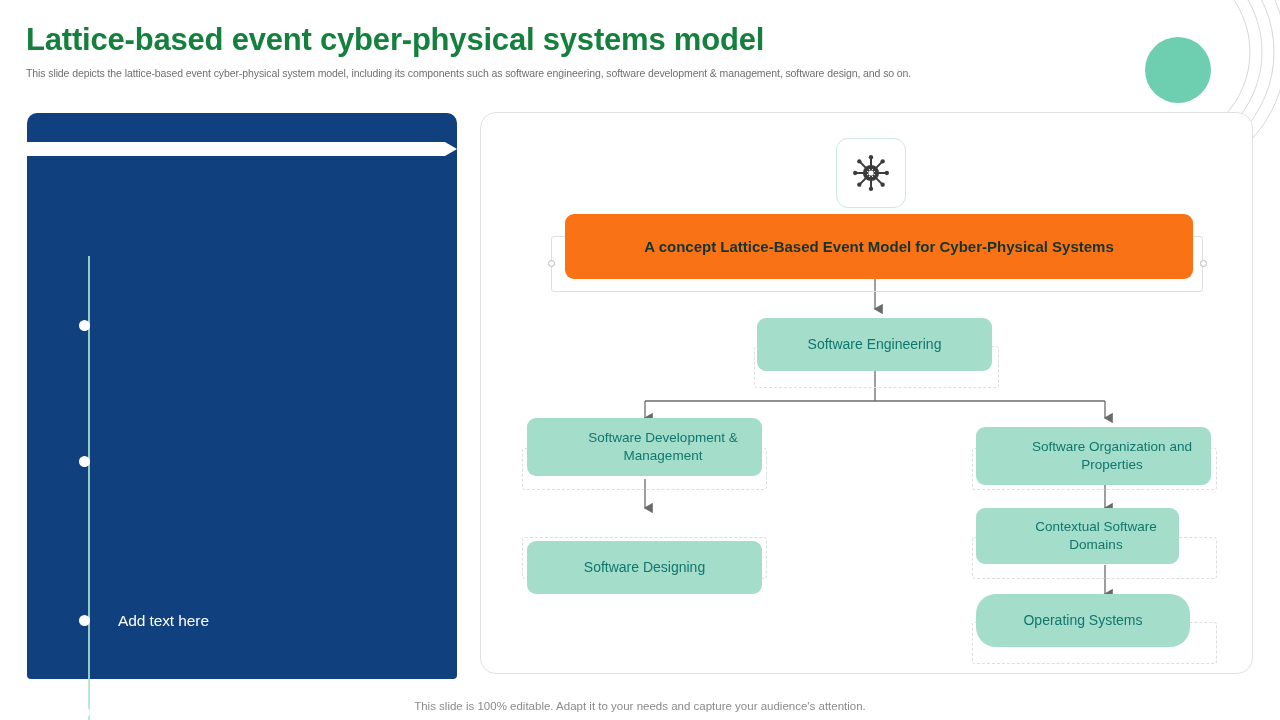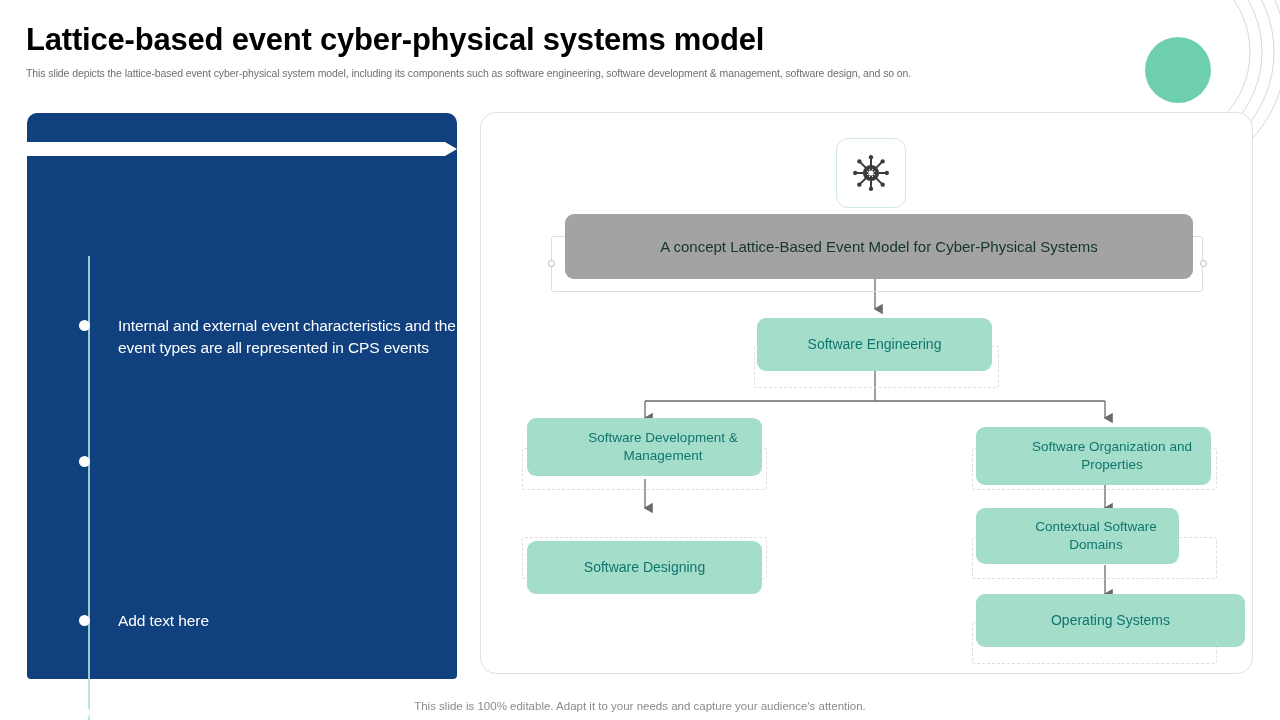--- a/index.html
+++ b/index.html
@@ -32,21 +32,21 @@
   
   .header {
     position: absolute;
     left: 26px;
     top: 22px;
     width: 1100px;
   }
   .page-title {
     font-size: 31px;
     font-weight: bold;
-    color: #000000;
+    color: #15803d;
     letter-spacing: -0.2px;
     margin: 0;
     line-height: 1.15;
   }
   .page-subtitle {
     font-size: 10.5px;
     color: #6f6f6f;
     margin: 9px 0 0 0;
     line-height: 1.3;
     letter-spacing: -0.1px;
@@ -142,23 +142,23 @@
     position: absolute;
     box-sizing: border-box;
     border-radius: 9px;
     display: flex;
     align-items: center;
     justify-content: center;
     text-align: center;
     line-height: 1.32;
   }
   .node-head {
-    background: #a3a3a3;
+    background: #f97316;
     color: #14342c;
-    font-weight: normal;
+    font-weight: bold;
     font-size: 15px;
   }
   .node-sub {
     background: #a5ddcb;
     color: #0f766e;
     font-size: 14px;
     justify-content: center;
   }
   .node-sub.sm { font-size: 13.5px; padding-left: 37px; }
 
@@ -226,21 +226,20 @@
     <svg width="430" height="14" viewBox="0 0 430 14" xmlns="http://www.w3.org/2000/svg">
       <polygon points="0,0 418,0 430,7 418,14 0,14" fill="#ffffff"></polygon>
     </svg>
   </div>
 
   <div class="timeline-line"></div>
 
   <div class="bullets">
     <div class="bullet-row" style="top:52px">
       <span class="bullet-dot"></span>
-      <span class="bullet-text">Internal and external event characteristics and the event types are all represented in CPS events</span>
     </div>
     <div class="bullet-row" style="top:188px">
       <span class="bullet-dot"></span>
     </div>
     <div class="bullet-row" style="top:347px">
       <span class="bullet-dot"></span>
       <span class="bullet-text">Add text here</span>
     </div>
     <div class="bullet-row" style="top:439px">
       <span class="bullet-dot"></span>
@@ -327,19 +326,19 @@
   <div class="node node-sub sm" style="left:495px; top:314px; width:235px; height:58px;">
     <span>Software Organization and Properties</span>
   </div>
 
   <div class="ghost-frame" style="left:491px; top:424px; width:245px; height:42px;"></div>
   <div class="node node-sub sm" style="left:495px; top:395px; width:203px; height:56px;">
     <span>Contextual Software Domains</span>
   </div>
 
   <div class="ghost-frame" style="left:491px; top:509px; width:245px; height:42px;"></div>
-  <div class="node node-sub" style="left:495px; top:481px; width:269px; height:53px;">
+  <div class="node node-sub" style="left:495px; top:481px; width:214px; height:53px;border-radius:20px;">
     <span>Operating Systems</span>
   </div>
 
 </div>
 
 <div class="footer-note">This slide is 100% editable. Adapt it to your needs and capture your audience's attention.</div>
 
 </body></html>

